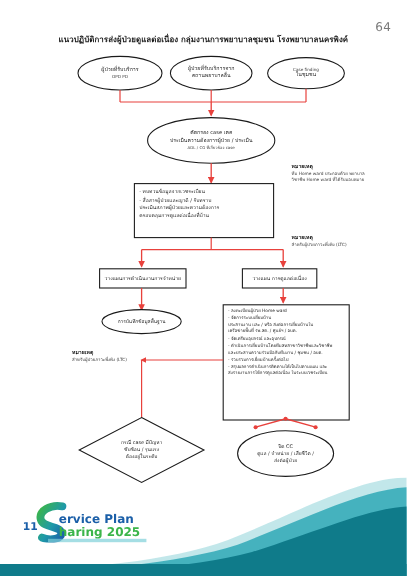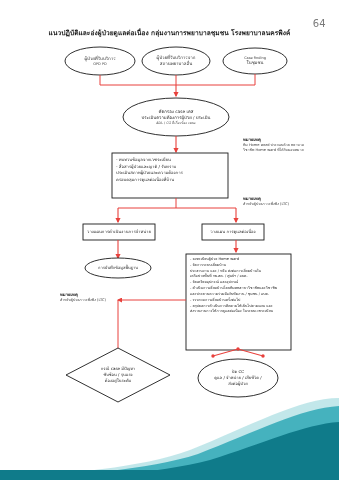--- a/index.html
+++ b/index.html
@@ -79,21 +79,21 @@
     <svg width="210" height="210" viewBox="0 0 210 210" xmlns="http://www.w3.org/2000/svg">
       <path d="M0,210 A150,150 0 0 1 150,60 L210,60 A210,210 0 0 0 0,270 Z" fill="#6fc7cf" opacity="0.95"></path>
       <path d="M0,196 A132,132 0 0 1 132,64" fill="none" stroke="#13707f" stroke-width="9"></path>
       <path d="M0,178 A118,118 0 0 1 118,60" fill="none" stroke="#2aa6b4" stroke-width="5"></path>
       <path d="M0,162 A104,104 0 0 1 104,58" fill="none" stroke="#9ad8dd" stroke-width="3"></path>
     </svg>
   </div>
 
   <div class="page-num">64</div>
 
-  <div class="title">แนวปฏิบัติและอ่งผู้ป่วยดูแลต่อเนื่อง กลุ่มงานการพยาบาลชุมชน โรงพยาบาลนครพิงค์</div>
+  <div class="title">แนวปฏิบัติการส่งผู้ป่วยดูแลต่อเนื่อง กลุ่มงานการพยาบาลชุมชน โรงพยาบาลนครพิงค์</div>
 
   <div class="flow">
     <svg width="339" height="410" viewBox="0 0 339 410" xmlns="http://www.w3.org/2000/svg">
       <defs>
         <marker id="arrowRed" viewBox="0 0 10 10" refX="8" refY="5" markerWidth="5" markerHeight="5" orient="auto-start-reverse">
           <path d="M 0 0 L 10 5 L 0 10 z" fill="#e8413c"></path>
         </marker>
       </defs>
 
       <ellipse cx="100" cy="61" rx="35" ry="14" fill="#ffffff" stroke="#1a1a1a" stroke-width="0.9"></ellipse>
@@ -223,14 +223,34 @@
 
   <div class="deco deco-bottom">
     <svg width="339" height="82" viewBox="0 0 339 82" xmlns="http://www.w3.org/2000/svg">
       <path d="M339,0 C300,0 250,28 190,52 C140,70 70,76 0,78 L0,82 L339,82 Z" fill="#8fd3d8" opacity="0.55"></path>
       <path d="M339,8 C302,10 255,34 198,56 C148,72 72,78 0,80 L0,82 L339,82 Z" fill="#2fa8b6" opacity="0.85"></path>
       <path d="M339,24 C305,26 262,46 210,62 C158,76 80,80 0,81 L0,82 L339,82 Z" fill="#0f7b8a"></path>
       <rect x="0" y="72" width="339" height="10" fill="#0f7b8a"></rect>
     </svg>
   </div>
 
+  <div class="logo">
+    <svg width="120" height="34" viewBox="0 0 120 34" xmlns="http://www.w3.org/2000/svg">
+      <defs>
+        <linearGradient id="gS" x1="0" y1="0" x2="1" y2="1">
+          <stop offset="0%" stop-color="#3bb54a"></stop>
+          <stop offset="55%" stop-color="#1f9aa8"></stop>
+          <stop offset="100%" stop-color="#1b5fa8"></stop>
+        </linearGradient>
+      </defs>
+
+      <path d="M34,4 C24,2 14,8 16,15 C18,22 32,20 33,26 C34,31 24,33 17,30" fill="none" stroke="url(#gS)" stroke-width="6.5" stroke-linecap="round"></path>
+
+      <text x="1" y="24" font-family="DejaVu Sans, sans-serif" font-size="9" font-weight="bold" fill="#1b5fa8">11</text>
+
+      <text x="31" y="18" font-family="DejaVu Sans, sans-serif" font-size="10" font-weight="bold" fill="#1b5fa8">ervice Plan</text>
+
+      <text x="31" y="29" font-family="DejaVu Sans, sans-serif" font-size="10" font-weight="bold" fill="#3bb54a">haring 2025</text>
+      <rect x="22" y="31" width="82" height="3" fill="#7fd0d8" opacity="0.7"></rect>
+    </svg>
+  </div>
 
 </div>
 
 </body></html>

